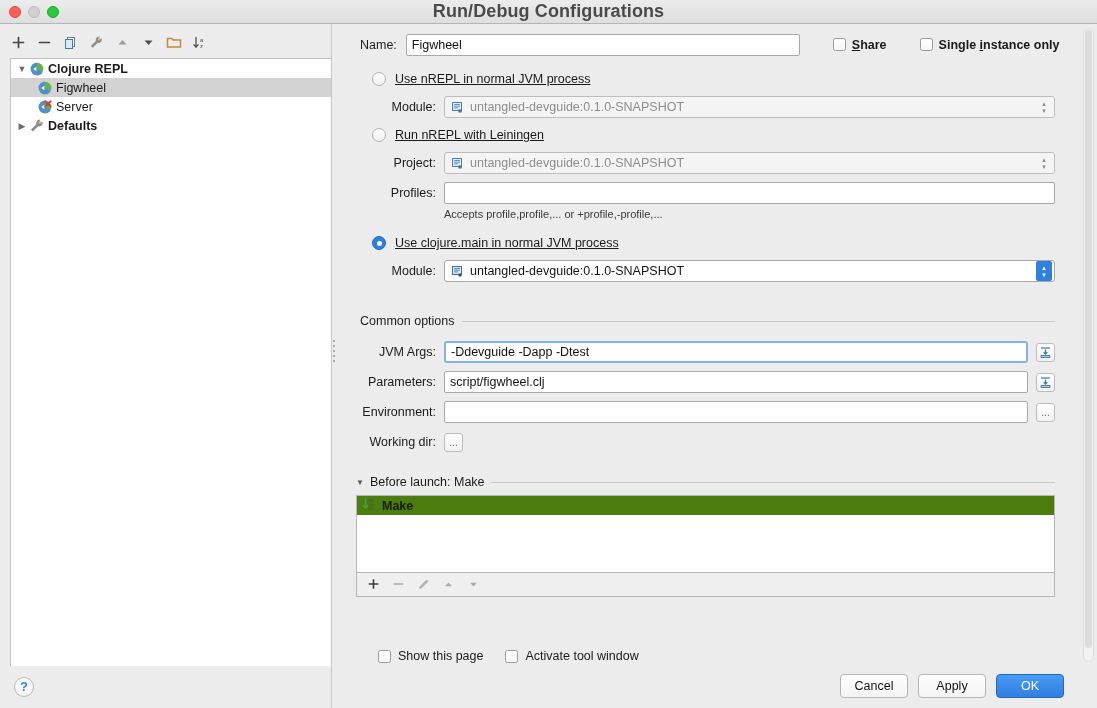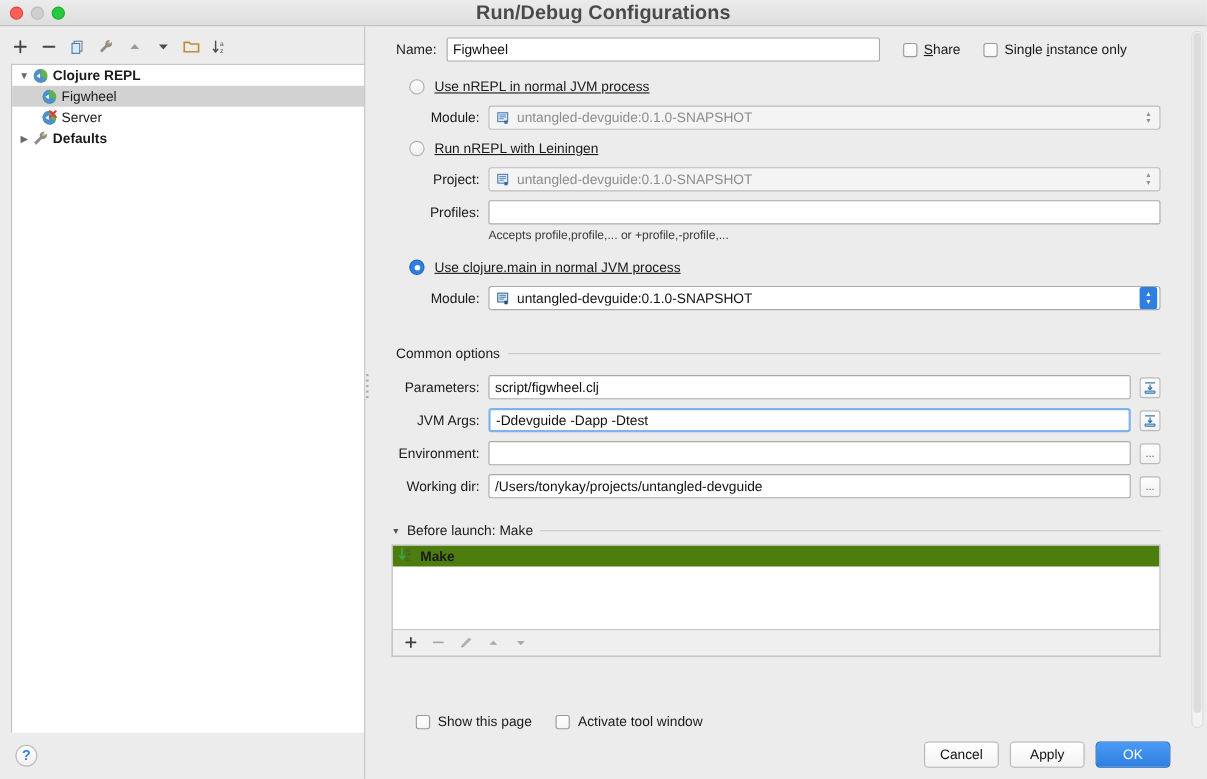--- a/index.html
+++ b/index.html
@@ -86,21 +86,21 @@
   .content { padding:0 30px 0 0; flex:1; min-height:0; }
 
   .namerow { display:flex; align-items:center; height:42px; padding-left:24px; gap:9px; }
   .lbl { font-size:12.5px; color:#1d1d1d; }
   input[type=text] {
     font-family:"Liberation Sans", sans-serif; font-size:12.5px; color:#111;
     border:1px solid #a9a9a9; background:#fff; height:22px; padding:0 5px;
     border-radius:2px; outline:none;
   }
   .name-input { width:394px; }
-  .cbx-wrap { display:flex; align-items:center; gap:6px; margin-left:12px;}
+  .cbx-wrap { display:flex; gap:6px; margin-left:24px;font-weight:bold;}
   .cbx {
     width:13px; height:13px; border:1px solid #9a9a9a; border-radius:2.5px;
     background:linear-gradient(#ffffff,#f6f6f6); flex:0 0 13px;
   }
   .mn { text-decoration:underline; }
 
   .formarea { padding-left:24px; padding-right:12px; }
   .radio-row { display:flex; align-items:center; height:26px; gap:9px; padding-left:12px;text-decoration:underline;}
   .radio {
     width:14px; height:14px; border-radius:50%; flex:0 0 14px;
@@ -410,52 +410,51 @@
         </div>
 
         <div class="group">
           <div class="group-title">
             <span>Common options</span>
             <span class="line"></span>
           </div>
           <div class="group-body">
 
             <div class="field-row">
+              <span class="field-label">JVM Args:</span>
+              <input class="txt-input focus" type="text" value="-Ddevguide -Dapp -Dtest" style="">
+              <span class="sq-btn icon">
+                <svg width="13" height="13" viewBox="0 0 13 13">
+                  <path d="M2 2h9" stroke="#3b78ab" stroke-width="1.2"></path>
+                  <path d="M6.5 3.5v4.3M4.6 6.2l1.9 1.9 1.9-1.9" stroke="#3b78ab" stroke-width="1.2" fill="none"></path>
+                  <path d="M2 9.5h9v2H2z" fill="#a8cde8" stroke="#3b78ab" stroke-width=".9"></path>
+                </svg>
+              </span>
+            </div>
+
+            <div class="field-row">
               <span class="field-label">Parameters:</span>
               <input class="txt-input" type="text" value="script/figwheel.clj" style="">
               <span class="sq-btn icon">
                 <svg width="13" height="13" viewBox="0 0 13 13">
                   <path d="M2 2h9" stroke="#3b78ab" stroke-width="1.2"></path>
                   <path d="M6.5 3.5v4.3M4.6 6.2l1.9 1.9 1.9-1.9" stroke="#3b78ab" stroke-width="1.2" fill="none"></path>
                   <path d="M2 9.5h9v2H2z" fill="#a8cde8" stroke="#3b78ab" stroke-width=".9"></path>
                 </svg>
               </span>
             </div>
 
             <div class="field-row">
-              <span class="field-label">JVM Args:</span>
-              <input class="txt-input focus" type="text" value="-Ddevguide -Dapp -Dtest" style="">
-              <span class="sq-btn icon">
-                <svg width="13" height="13" viewBox="0 0 13 13">
-                  <path d="M2 2h9" stroke="#3b78ab" stroke-width="1.2"></path>
-                  <path d="M6.5 3.5v4.3M4.6 6.2l1.9 1.9 1.9-1.9" stroke="#3b78ab" stroke-width="1.2" fill="none"></path>
-                  <path d="M2 9.5h9v2H2z" fill="#a8cde8" stroke="#3b78ab" stroke-width=".9"></path>
-                </svg>
-              </span>
-            </div>
-
-            <div class="field-row">
               <span class="field-label">Environment:</span>
               <input class="txt-input" type="text" value="" style="">
               <span class="sq-btn">...</span>
             </div>
 
             <div class="field-row">
               <span class="field-label">Working dir:</span>
-              <input class="txt-input" type="text" value="/Users/tonykay/projects/untangled-devguide" style="">
               <span class="sq-btn">...</span>
             </div>
 
           </div>
         </div>
 
         <div class="bl">
           <div class="bl-title">
             <span class="tri">▼</span>
             <span>Before launch: Make</span>

